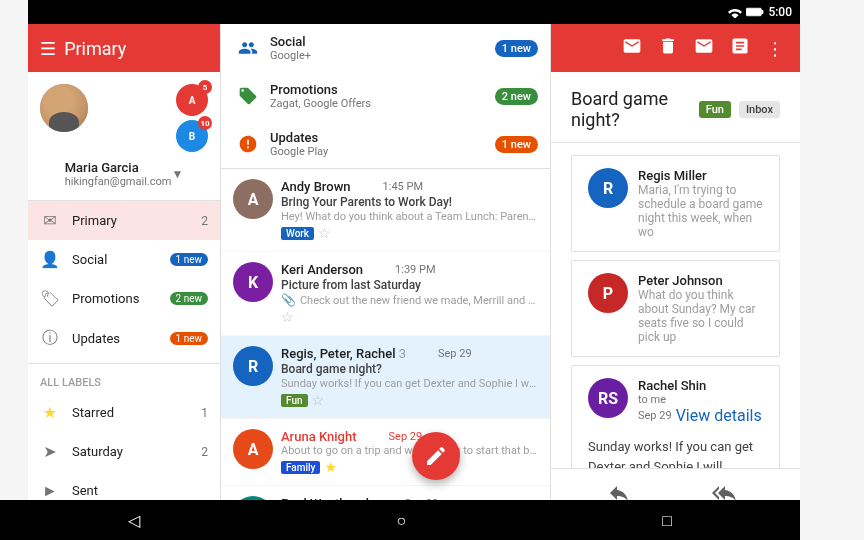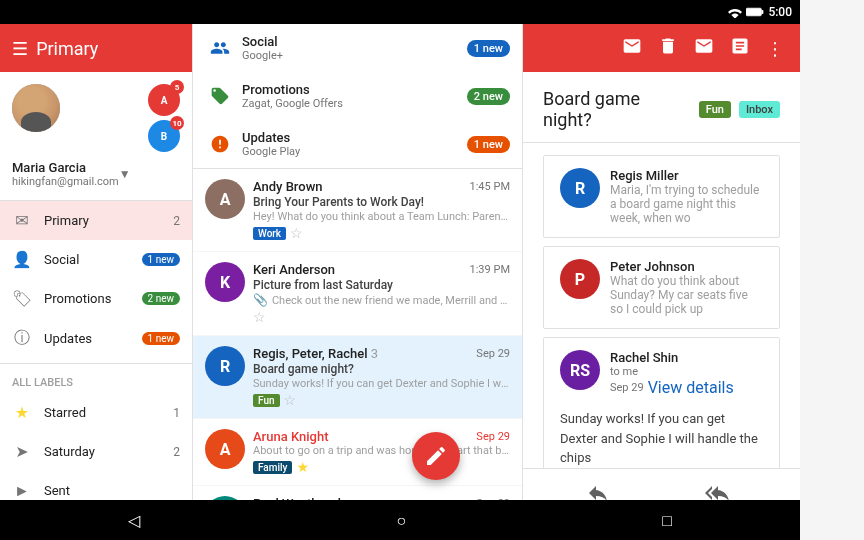--- a/index.html
+++ b/index.html
@@ -66,21 +66,21 @@
       position: relative;
     }
     .small-avatar-badge {
       position: absolute; top: -4px; right: -4px;
       background: #e53935; color: #fff; border-radius: 50%;
       width: 14px; height: 14px; font-size: 8px;
       display: flex; align-items: center; justify-content: center;
     }
     .user-name { font-size: 13px; font-weight: 500; color: #212121; }
     .user-email { font-size: 11px; color: #757575; }
-    .user-info-row { display: flex; align-items: center; justify-content: flex-start; }
+    .user-info-row { display: flex; align-items: center; justify-content: center; }
     .dropdown-arrow { color: #757575; font-size: 12px; }
 
     
     .nav-section { flex: 1; overflow-y: auto; }
     .nav-item {
       display: flex; align-items: center;
       padding: 10px 12px;
       cursor: pointer;
       gap: 12px;
       position: relative;
@@ -143,21 +143,21 @@
       border-bottom: 1px solid #f5f5f5;
       gap: 8px;
     }
     .email-item.active { background: #e3f2fd; }
     .email-avatar {
       width: 40px; height: 40px; border-radius: 50%;
       flex-shrink: 0; display: flex; align-items: center;
       justify-content: center; font-size: 16px; font-weight: bold; color: #fff;
     }
     .email-content { flex: 1; min-width: 0; }
-    .email-header { display: flex; align-items: center; justify-content: space-between; }
+    .email-header { display: flex; align-items: center; }
     .email-sender { font-size: 13px; font-weight: 500; color: #212121; }
     .email-time { font-size: 11px; color: #757575; margin-left: 32px; }
     .email-subject { font-size: 12px; font-weight: 500; color: #424242; margin: 1px 0; }
     .email-preview { font-size: 11px; color: #9e9e9e; white-space: nowrap; overflow: hidden; text-overflow: ellipsis; }
     .email-actions { display: flex; align-items: center; gap: 4px; margin-top: 2px; }
     .email-tag {
       padding: 1px 5px; border-radius: 2px;
       font-size: 10px; color: #fff; font-weight: 500;
     }
     .star-icon { color: #bdbdbd; font-size: 14px; }
@@ -246,21 +246,21 @@
       padding: 0 12px;
       gap: 8px;
     }
     .toolbar-spacer { flex: 1; }
     .toolbar-icon { color: #fff; font-size: 18px; cursor: pointer; padding: 4px; }
     .toolbar-title { color: #fff; font-size: 18px; font-weight: 400; flex: 1; }
   </style>
 </head>
 <body>
 
-<div style="position:relative; width:800px; height:540px; overflow:hidden;">
+<div style="position:relative; width:800px; height:540px; overflow:hidden;padding-left:28px;">
 
   <div class="status-bar">
     <div class="status-bar-icons">
 
       <svg width="14" height="12" viewBox="0 0 24 18" fill="white">
         <path d="M12 4C7.3 4 3.1 5.9 0 9l3 3c2.3-2.3 5.5-3.8 9-3.8s6.7 1.5 9 3.8l3-3C21 6 16.8 4 12 4zm0 7.5c-2.5 0-4.7 1-6.3 2.6l6.3 6.3 6.3-6.3C16.7 12.5 14.5 11.5 12 11.5z"></path>
       </svg>
 
       <svg width="18" height="12" viewBox="0 0 28 14" fill="white">
         <rect x="0" y="1" width="24" height="12" rx="2" fill="white" stroke="white" stroke-width="1"></rect>
@@ -463,21 +463,21 @@
           <div class="email-avatar" style="background:#e64a19;">A</div>
           <div class="email-content">
             <div class="email-header">
               <span class="email-sender" style="color:#e53935;">Aruna Knight</span>
               <span class="email-time" style="color:#e53935;">Sep 29</span>
             </div>
             <div style="display:flex;align-items:center;gap:4px;">
               <span class="email-preview">About to go on a trip and was hoping to start that b...</span>
             </div>
             <div class="email-actions">
-              <span class="email-tag" style="background:#0c4a6e;">Family</span>
+              <span class="email-tag" style="background:#1d4ed8;">Family</span>
               <span class="star-icon starred">★</span>
             </div>
           </div>
         </div>
 
         <div class="email-item">
           <div class="email-avatar" style="background:#00897b;">P</div>
           <div class="email-content">
             <div class="email-header">
               <span class="email-sender">Paul Westbrook</span>
@@ -514,21 +514,21 @@
           <svg width="20" height="20" viewBox="0 0 24 24" fill="white">
               <path d="M19 3H5c-1.1 0-2 .9-2 2v14c0 1.1.9 2 2 2h14c1.1 0 2-.9 2-2V5c0-1.1-.9-2-2-2zm-5 14H7v-2h7v2zm3-4H7v-2h10v2zm0-4H7V7h10v2z"></path>
             </svg>
         </span>
         <span class="toolbar-icon">⋮</span>
       </div>
 
       <div class="detail-header">
         <span class="detail-subject">Board game night?</span>
         <span class="detail-label" style="background:#558b2f;color:#fff;">Fun</span>
-        <span class="detail-label" style="background:#5eead4;color:#424242;">Inbox</span>
+        <span class="detail-label" style="background:#e5e5e5;color:#424242;">Inbox</span>
       </div>
 
       <div class="detail-body">
 
         <div class="message-card">
           <div class="message-header-row">
             <div class="msg-avatar" style="background:#1565c0;">R</div>
             <div class="msg-sender-info">
               <div class="msg-sender-name">Regis Miller</div>
               <div class="msg-preview">Maria, I'm trying to schedule a board game night this week, when wo</div>

